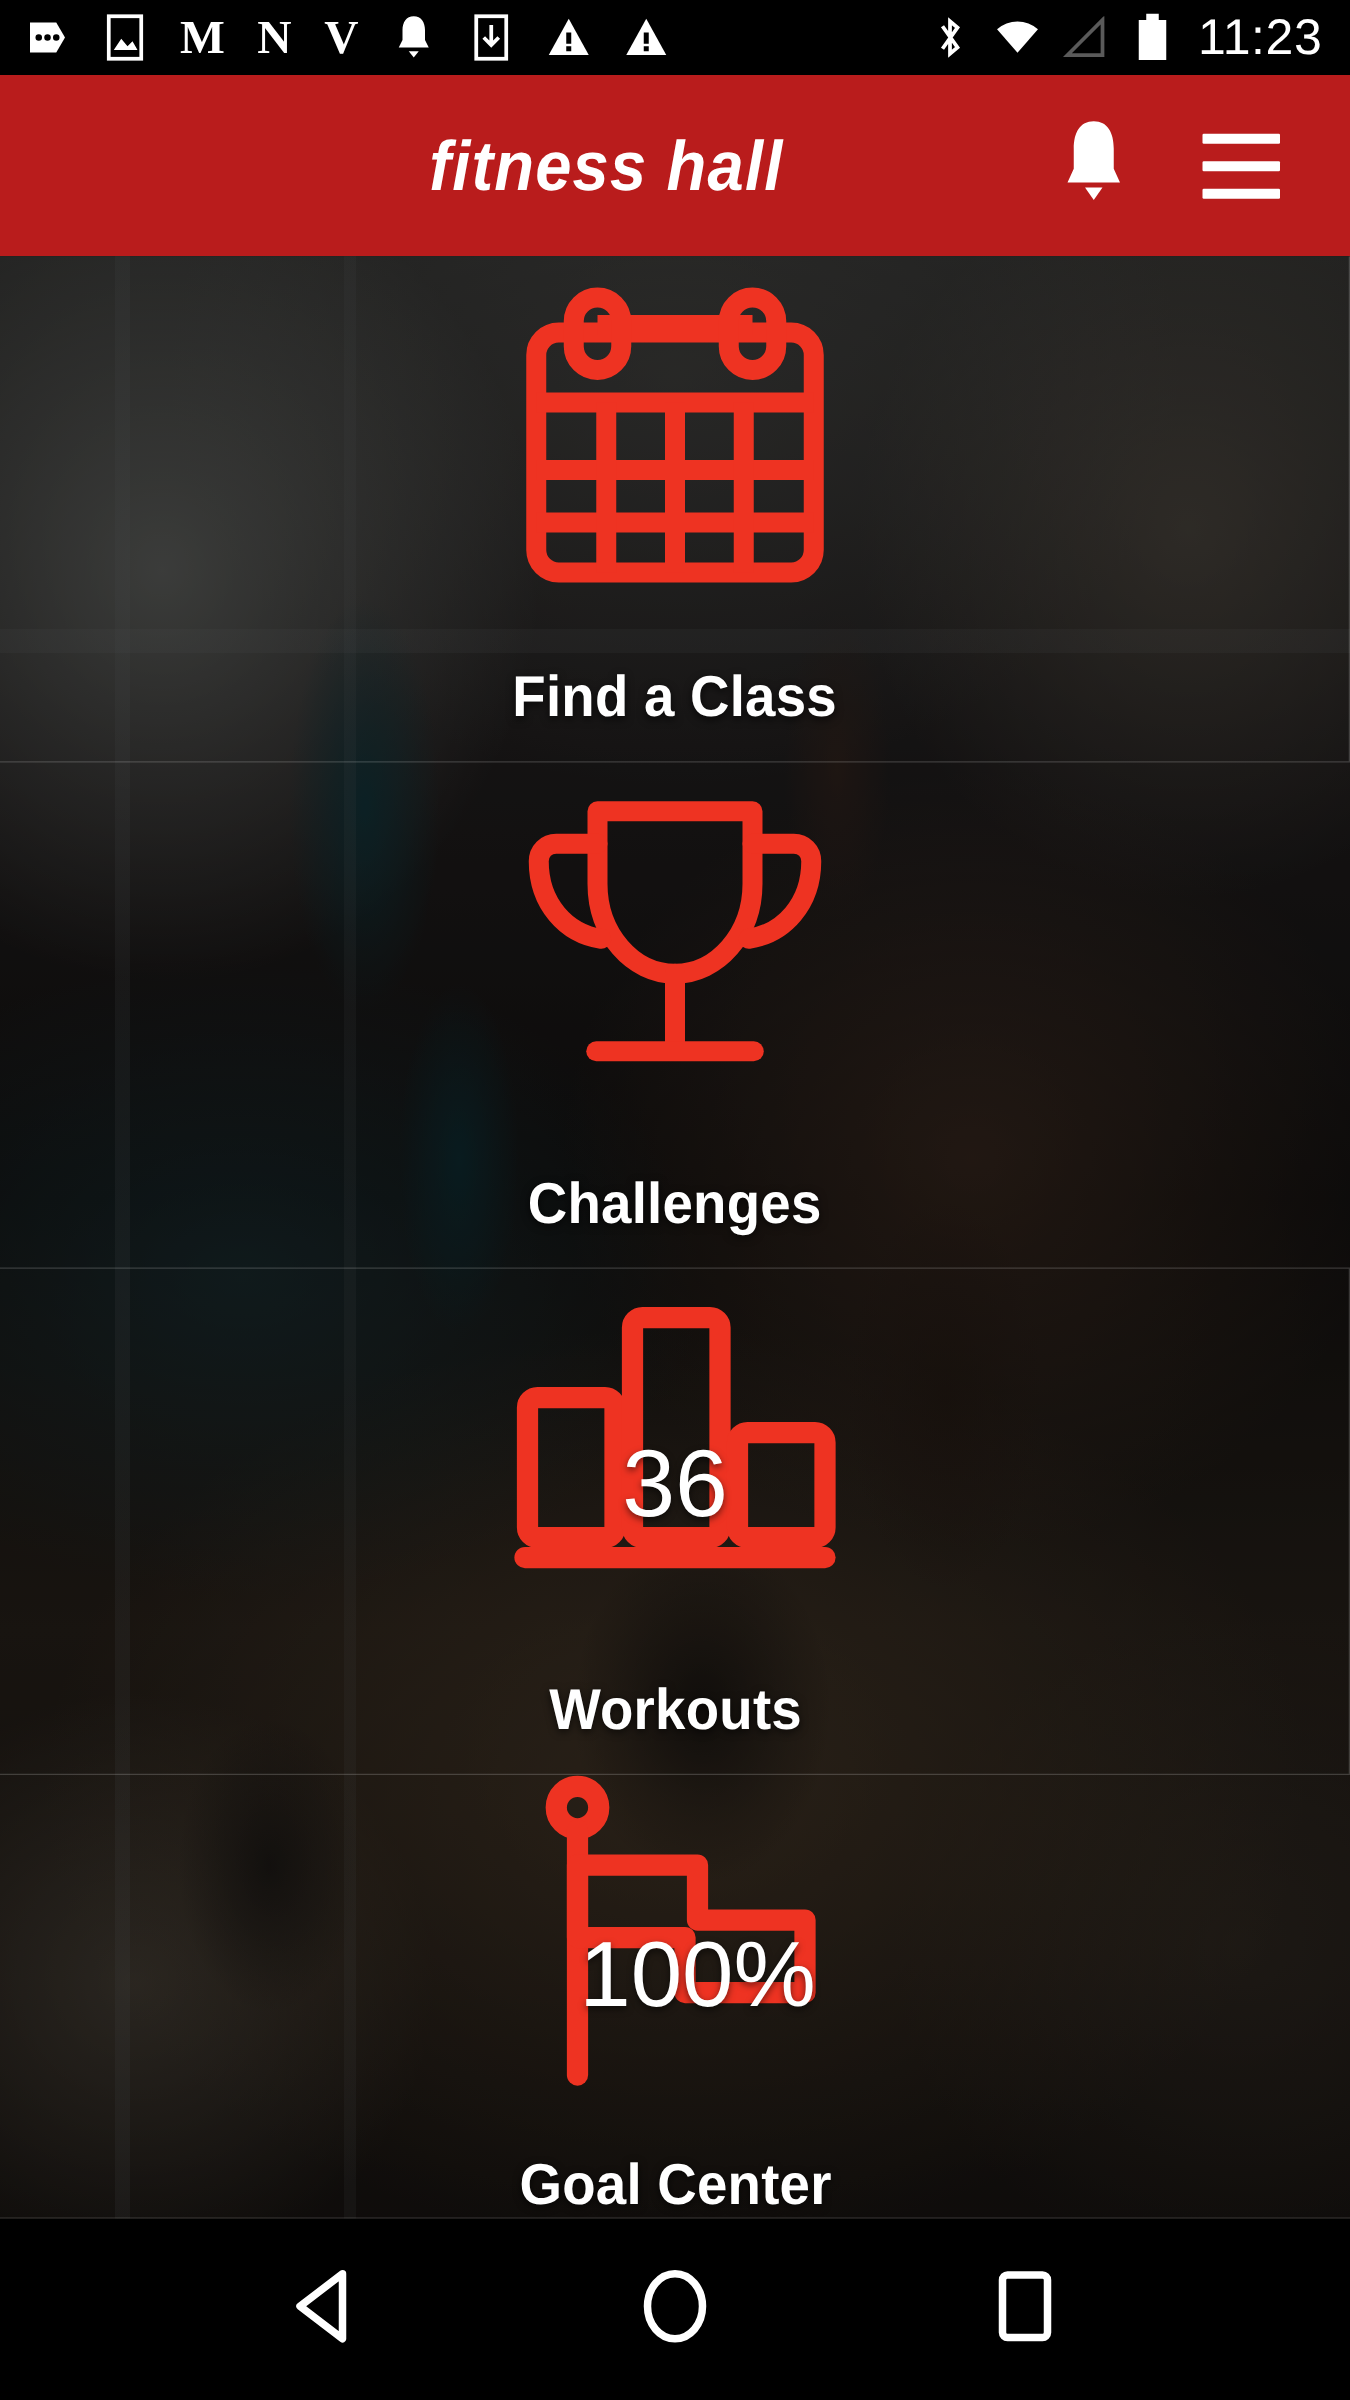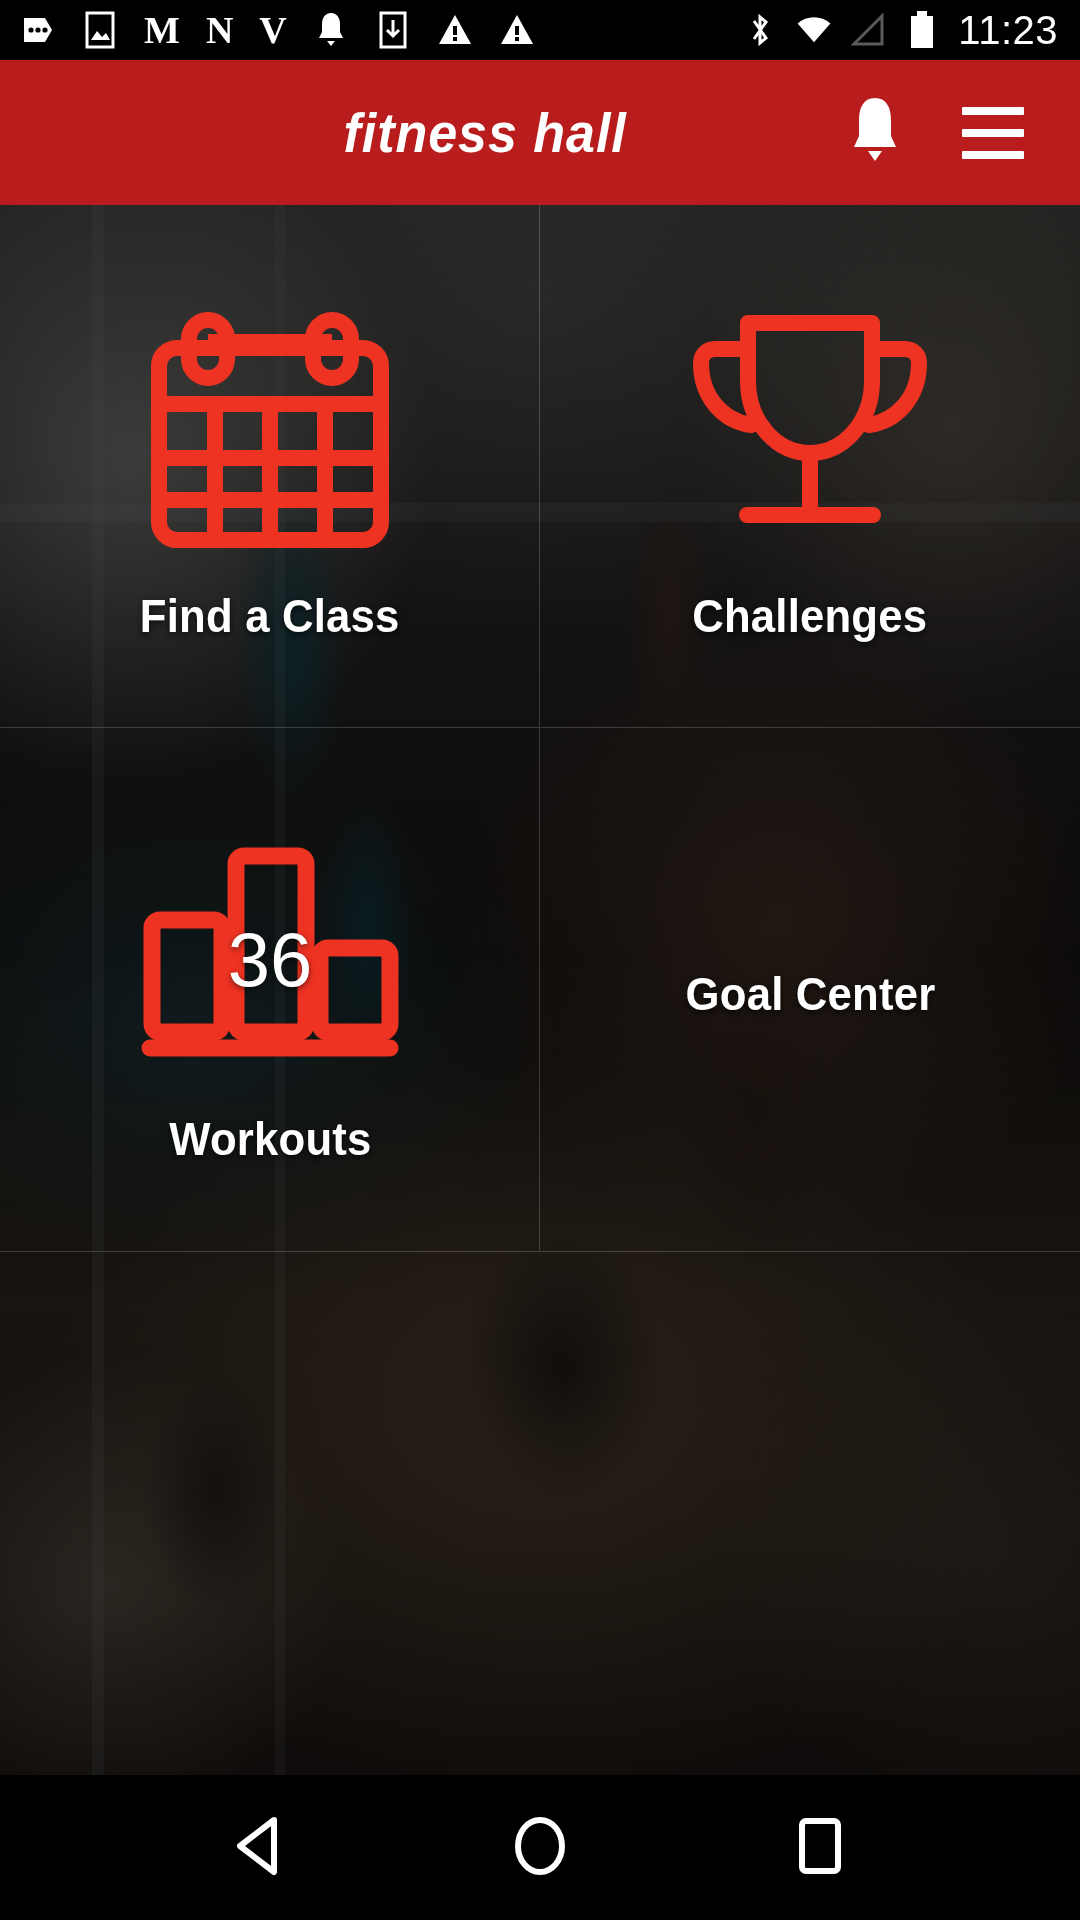--- a/index.html
+++ b/index.html
@@ -63,32 +63,32 @@
   }
   .bg-bars { position:absolute; inset:0;
     background:
       linear-gradient(90deg, transparent 0 8.5%, rgba(120,125,128,.16) 8.5% 9.6%, transparent 9.6% 100%),
       linear-gradient(90deg, transparent 0 25.5%, rgba(120,125,128,.13) 25.5% 26.4%, transparent 26.4% 100%),
       linear-gradient(180deg, transparent 0 19%, rgba(140,145,148,.12) 19% 20.2%, transparent 20.2% 100%);
   }
   .bg-dark { position:absolute; inset:0; background:rgba(0,0,0,.42); }
 
   .tiles { position:absolute; inset:0; display:grid;
-    grid-template-columns:1fr 1fr; grid-template-rows:1fr 1fr 1fr; }
+    grid-template-columns:1fr; grid-template-rows:1fr 1fr 1fr; }
   .tile { position:relative; display:flex; flex-direction:column;
     align-items:center; justify-content:center; }
   .tile::after { content:""; position:absolute; right:0; top:0; width:1px; height:100%;
     background:rgba(255,255,255,.18); }
   .tile:nth-child(even)::after { display:none; }
   .tiles > .tile:nth-child(1), .tiles > .tile:nth-child(2),
   .tiles > .tile:nth-child(3), .tiles > .tile:nth-child(4) {
     border-bottom:1px solid rgba(255,255,255,.18); }
 
   .tile-icon { position:relative; width:300px; height:290px;
-    display:flex; align-items:center; justify-content:center; }
+    display:flex; justify-content:center; }
   .tile-icon svg { display:block; overflow:visible; }
   .tile-overlay { position:absolute; left:0; right:0; top:50%;
     transform:translateY(-46%); text-align:center;
     color:#fff; font-size:76px; font-weight:400; line-height:1;
     text-shadow:0 2px 6px rgba(0,0,0,.55);
     font-family:"Liberation Sans", sans-serif; }
   .tile-overlay.pct { font-size:74px; transform:translateY(-30%) translateX(18px); }
   .tile-label { margin-top:10px; color:#fff; font-size:46px; font-weight:700;
     letter-spacing:0.2px; text-shadow:0 2px 7px rgba(0,0,0,.7);
     font-family:"Liberation Sans", sans-serif; transform:scaleX(0.95); }
@@ -262,20 +262,30 @@
             </g>
           </svg>
           <div class="tile-overlay">36</div>
         </div>
         <div class="tile-label">Workouts</div>
       </div>
 
 
 
       <div class="tile">
+        <div class="tile-icon">
+          <svg width="240" height="250" viewBox="0 0 240 250">
+            <g fill="none" stroke="#EE3322" stroke-width="17" stroke-linecap="round" stroke-linejoin="round">
+              <circle cx="42" cy="26" r="17"></circle>
+              <line x1="42" y1="44" x2="42" y2="240"></line>
+              <path d="M42 72 h96 v44 h86 v58 h-96 v-44 h-86 z"></path>
+            </g>
+          </svg>
+          <div class="tile-overlay pct">100%</div>
+        </div>
         <div class="tile-label">Goal Center</div>
       </div>
 
     </div>
   </div>
 
   <div class="navbar">
     <div class="nav-btn">
       <span>
         <svg width="60" height="62" viewBox="0 0 60 62">

